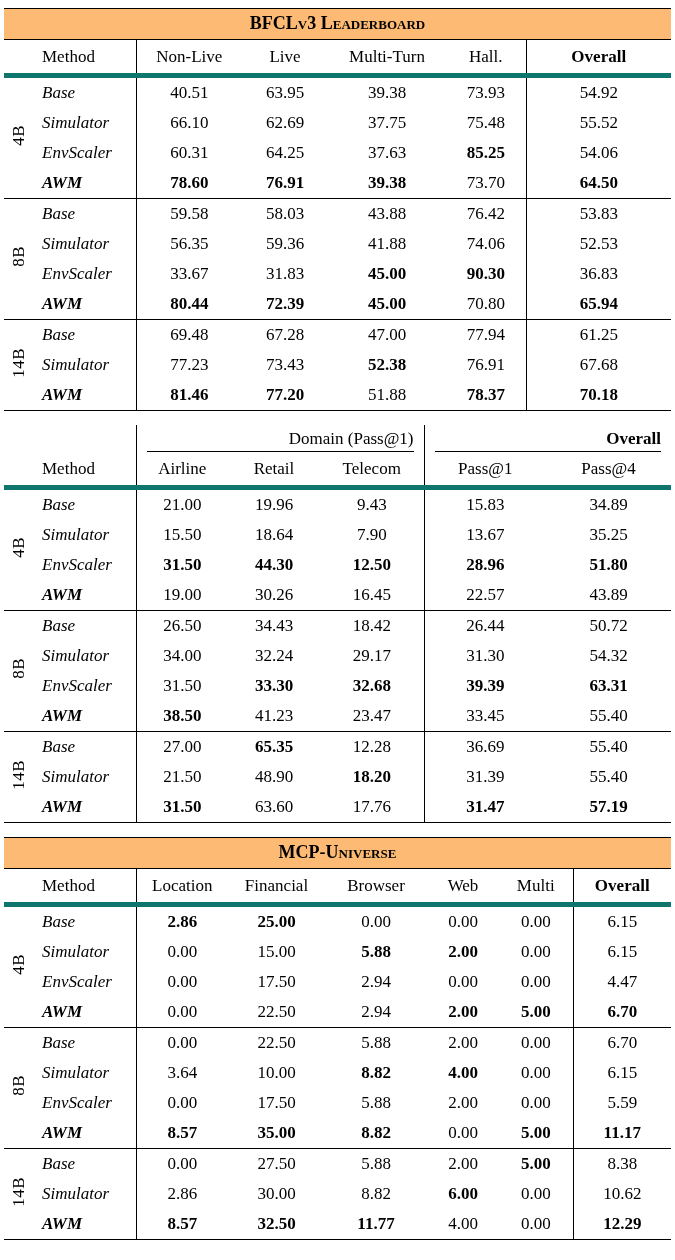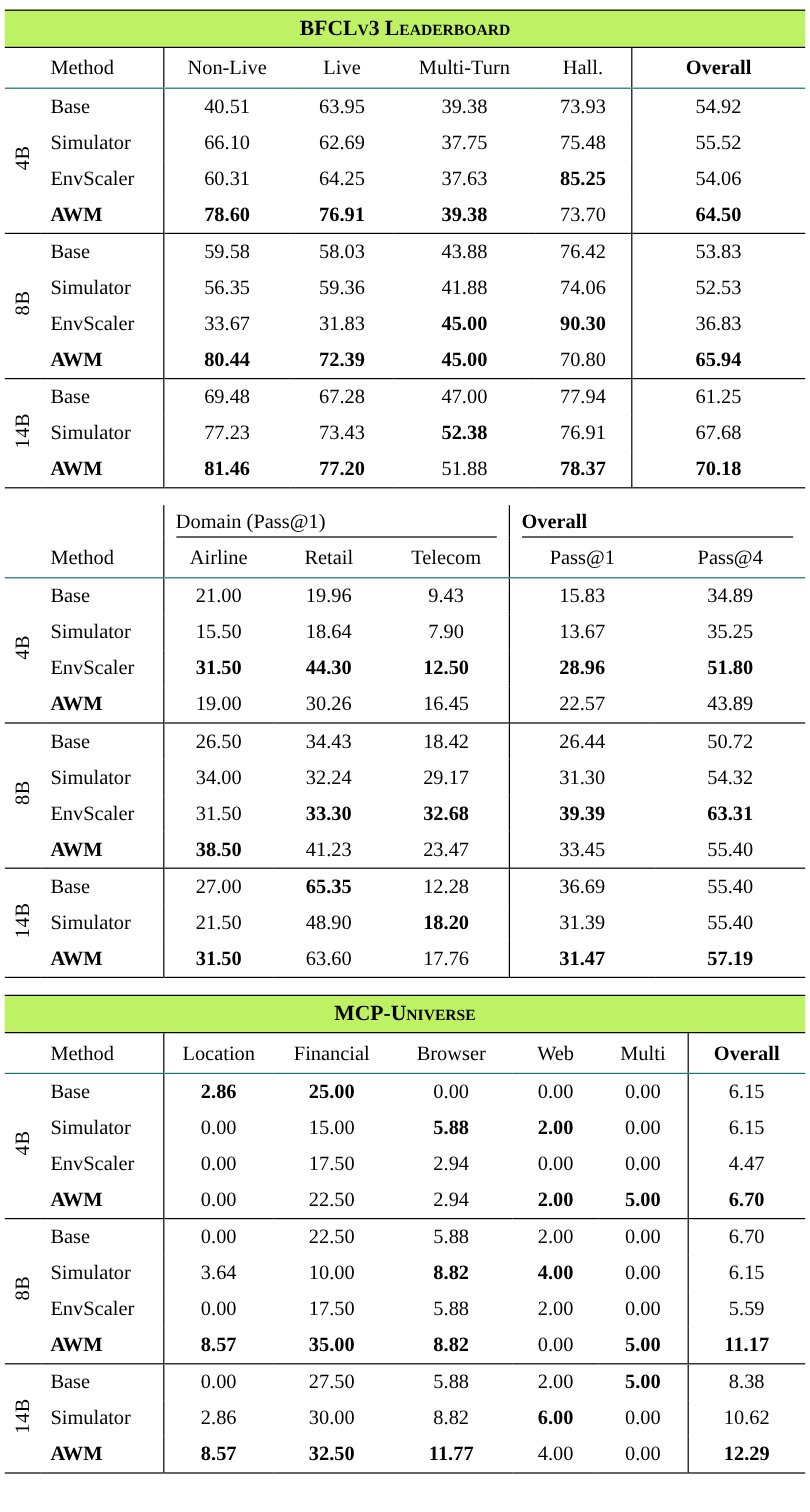--- a/index.html
+++ b/index.html
@@ -6,53 +6,53 @@
   html, body { background: #ffffff; }
   body {
     width: 675px;
     margin: 0;
     padding: 8px 4px 6px;
     font-family: "Liberation Serif", "DejaVu Serif", serif;
     color: #000;
   }
   .tbl-wrap { margin: 0 0 14px; }
   .title-bar {
-    background: #bef264;
+    background: #fdba74;
     border-top: 1.2px solid #000;
     border-bottom: 1px solid #000;
     text-align: center;
     font-weight: bold;
     font-variant: small-caps;
     font-size: 18px;
     padding: 4px 0 5px;
   }
   table {
     width: 667px;
     border-collapse: collapse;
     table-layout: fixed;
     border-bottom: 1.4px solid #000;
     font-size: 17px;
   }
   thead th {
     font-weight: normal;
     padding: 7px 2px 6px;
-    border-bottom: 1px solid #0f766e;
+    border-bottom: 5px solid #0f766e;
     text-align: center;
   }
   thead tr.spanrow th { border-bottom: none; padding: 4px 0 0; }
   .spantext {
     border-bottom: 1px solid #000;
     padding: 0 0 2px;
     margin: 0 10px;
-    text-align: left;
+    text-align: right;
   }
   th.method-h, td.method { text-align: left; padding-left: 8px; }
   td { padding: 5px 2px; }
   td.num, th.num { text-align: center; }
-  td.method { padding-top: 5px; padding-bottom: 5px; }
+  td.method { padding-top: 5px; padding-bottom: 5px; font-style: italic; }
   .vl { border-left: 1px solid #000; }
   .bold { font-weight: bold; }
   td.grouplabel { text-align: center; vertical-align: middle; padding: 0; }
   td.grouplabel span {
     display: inline-block;
     writing-mode: vertical-rl;
     transform: rotate(180deg);
     font-size: 17px;
     letter-spacing: 0.5px;
   }

